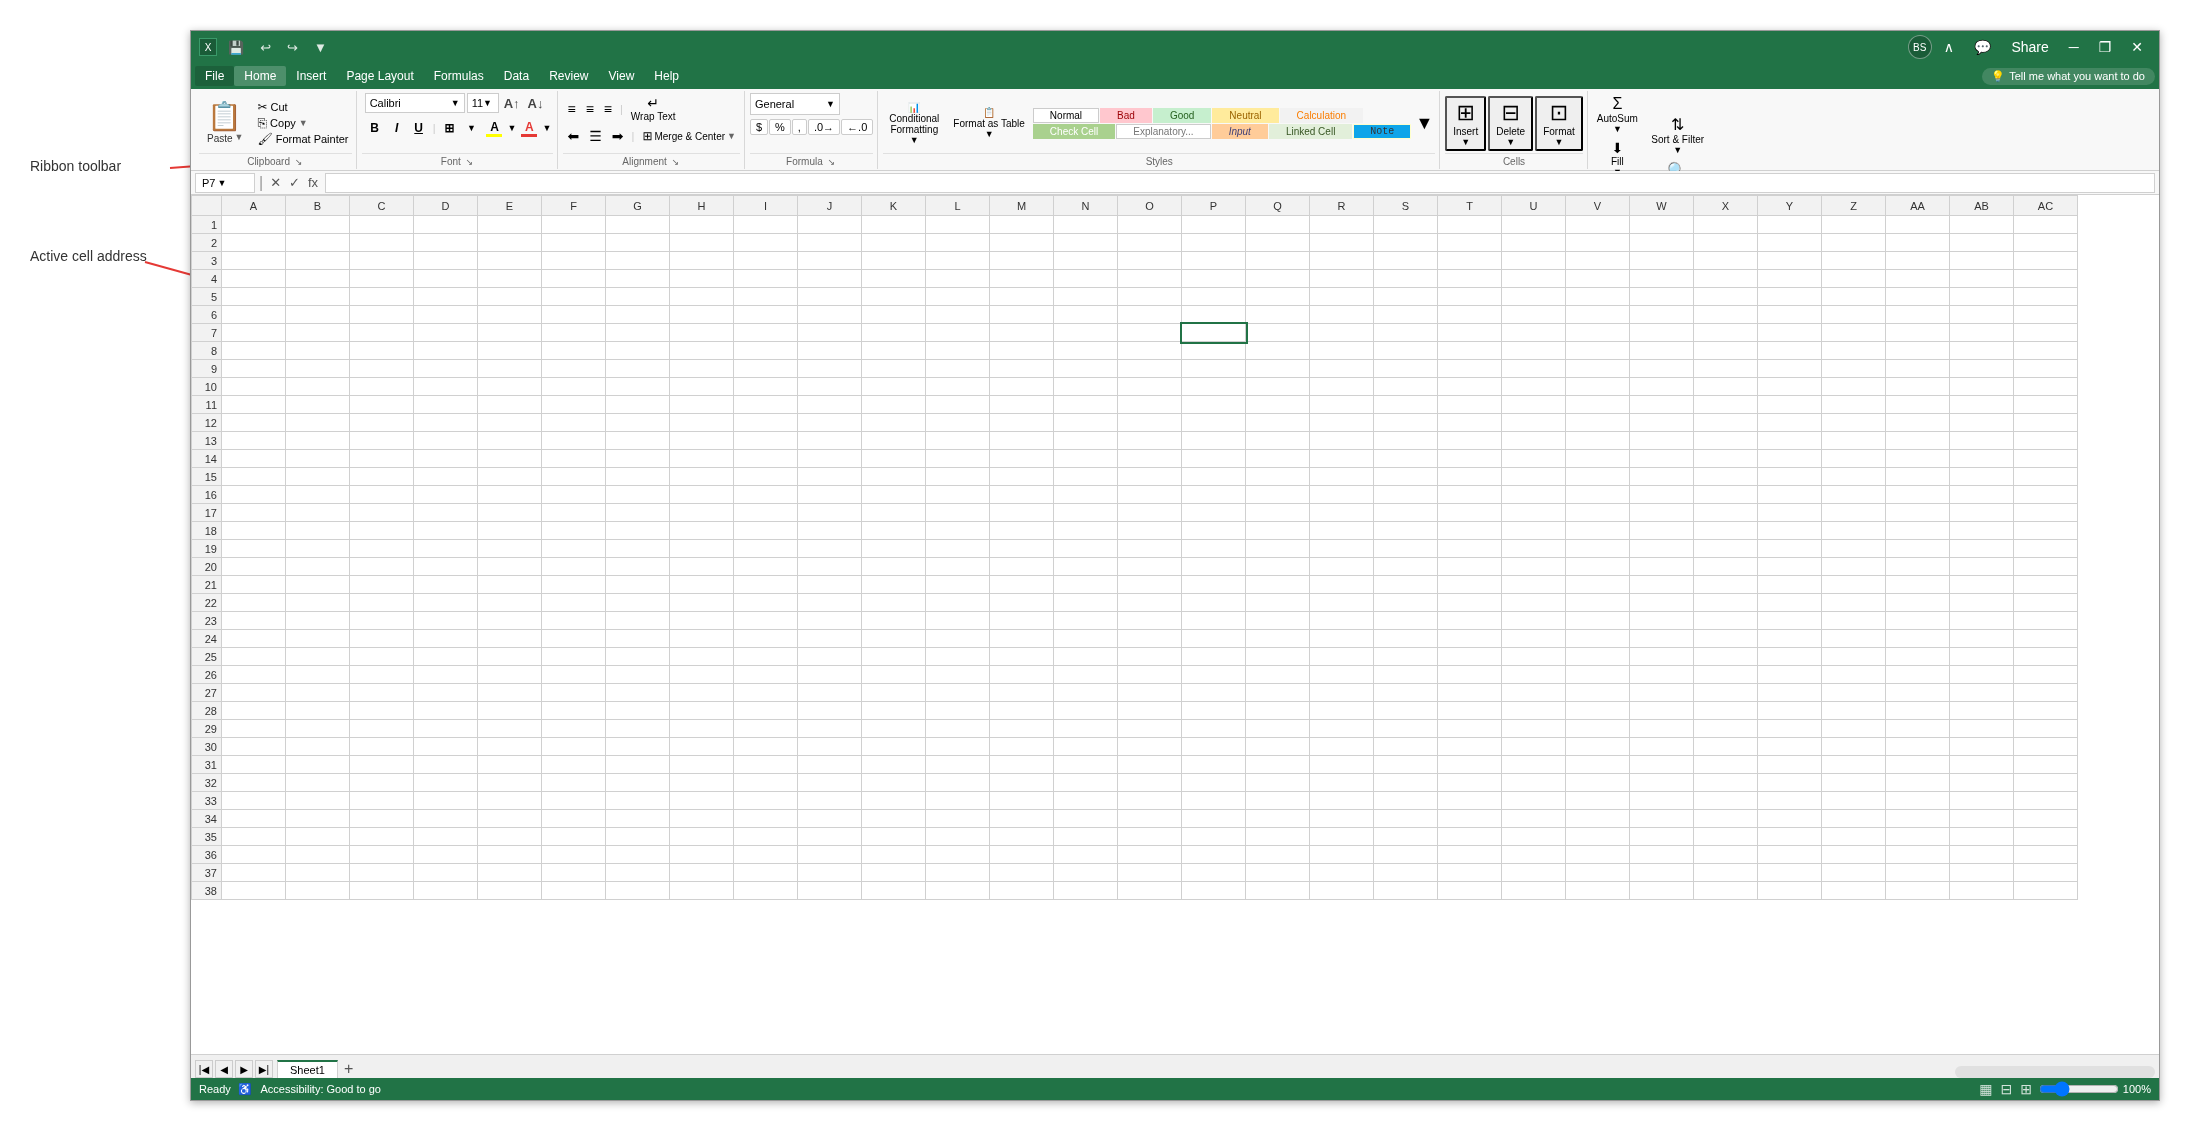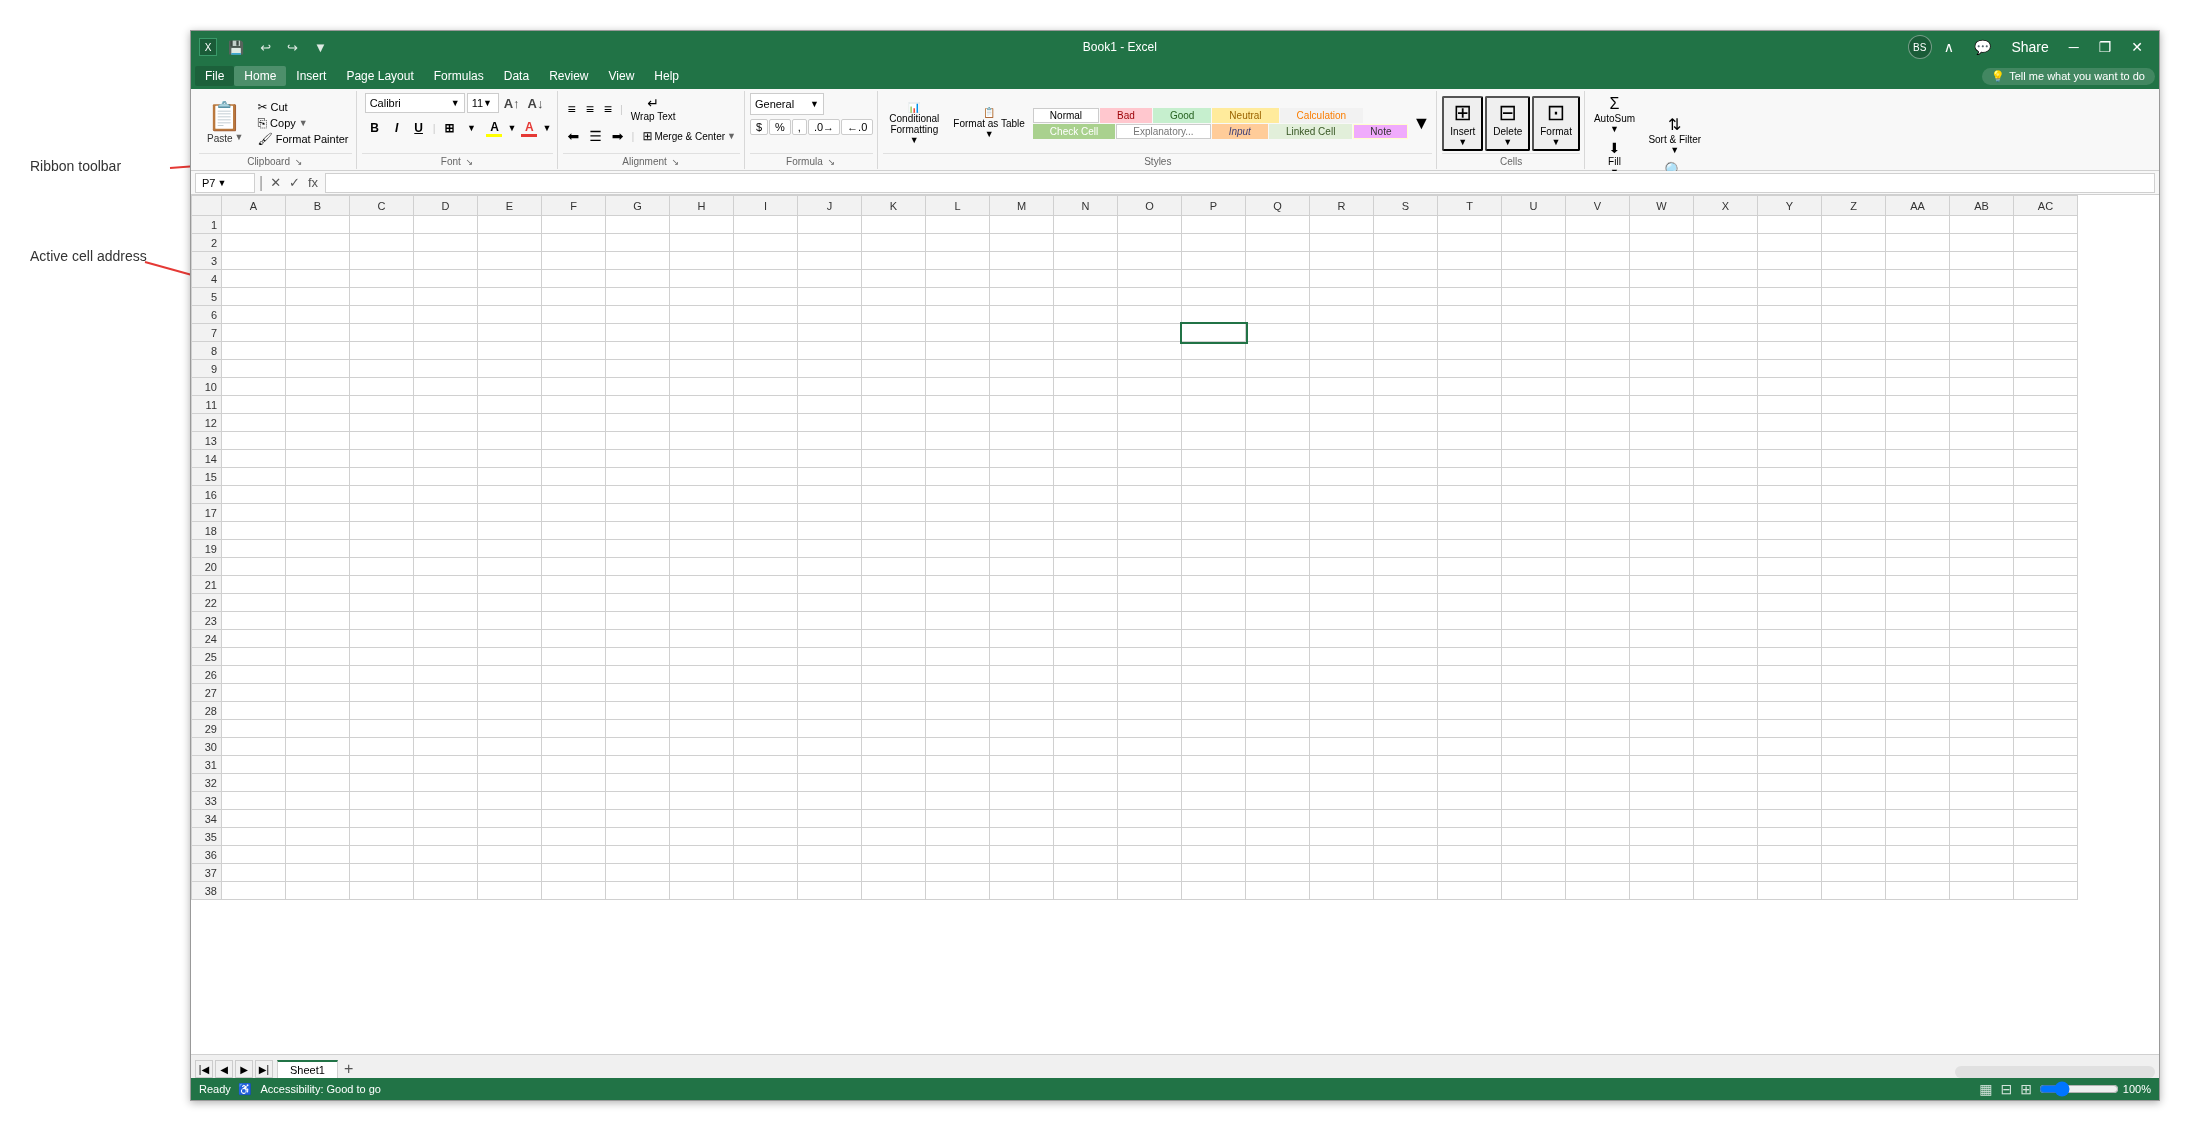--- a/index.html
+++ b/index.html
@@ -150,21 +150,21 @@
       padding: 2px 4px; cursor: pointer; font-size: 10px; border-radius: 2px;
     }
     .merge-btn {
       display: flex; align-items: center; gap: 2px;
       padding: 2px 4px; cursor: pointer; font-size: 10px; border-radius: 2px;
     }
 
     
     .number-dropdown {
       border: 1px solid #ccc; background: white; padding: 1px 4px;
-      font-size: 11px; width: 74px; height: 22px;
+      font-size: 11px; width: 90px; height: 22px;
       display: flex; align-items: center; justify-content: space-between; cursor: pointer;
     }
     .number-format-btns { display: flex; gap: 1px; margin-top: 2px; }
     .num-btn {
       border: 1px solid #ccc; background: white; padding: 1px 5px;
       font-size: 11px; cursor: pointer; border-radius: 2px;
     }
     .cond-format-btn {
       display: flex; flex-direction: column; align-items: center;
       padding: 2px 6px; cursor: pointer; font-size: 10px;
@@ -175,21 +175,21 @@
     }
     .style-normal { background: white; border: 1px solid #ccc !important; }
     .style-bad { background: #ffc7ce; color: #9c0006; border: 1px solid #ffc7ce !important; }
     .style-good { background: #c6efce; color: #276221; border: 1px solid #c6efce !important; }
     .style-neutral { background: #ffeb9c; color: #9c6500; border: 1px solid #ffeb9c !important; }
     .style-calculation { background: #f2f2f2; color: #fa7d00; border: 1px solid #f2f2f2 !important; }
     .style-check { background: #a9d18e; color: white; border: 1px solid #a9d18e !important; }
     .style-explanatory { background: white; color: #777; border: 1px solid #ccc !important; }
     .style-input { background: #ffcc99; color: #3f3f76; border: 1px solid #ffcc99 !important; font-style: italic; }
     .style-linked { background: #e2efda; color: #375623; border: 1px solid #e2efda !important; }
-    .style-note { background: #f0abfc; color: #333; border: 1px solid #ffffcc !important; }
+    .style-note { background: #0ea5e9; color: #333; border: 1px solid #ffffcc !important; font-family: Liberation Mono, monospace; }
 
     
     .cells-btn {
       display: flex; flex-direction: column; align-items: center;
       padding: 2px 6px; cursor: pointer; font-size: 10px; border-radius: 2px;
     }
     .cells-icon { font-size: 22px; }
     .edit-btn {
       display: flex; flex-direction: column; align-items: center;
       padding: 2px 4px; cursor: pointer; font-size: 10px; border-radius: 2px;
@@ -395,21 +395,20 @@
   <div class="excel-app">
 
     <div class="title-bar">
       <div class="title-bar-left">
         <div class="title-bar-icon">X</div>
         <button class="qat-btn">💾</button>
         <button class="qat-btn">↩</button>
         <button class="qat-btn">↪</button>
         <button class="qat-btn">▼</button>
       </div>
-      <div class="title-center">Book1 - Excel</div>
       <div class="title-bar-right">
         <div class="user-badge">BS</div>
         <button class="title-btn">∧</button>
         <button class="title-btn">💬</button>
         <button class="title-btn">Share</button>
         <button class="title-btn">─</button>
         <button class="title-btn">❐</button>
         <button class="title-btn close">✕</button>
       </div>
     </div>

